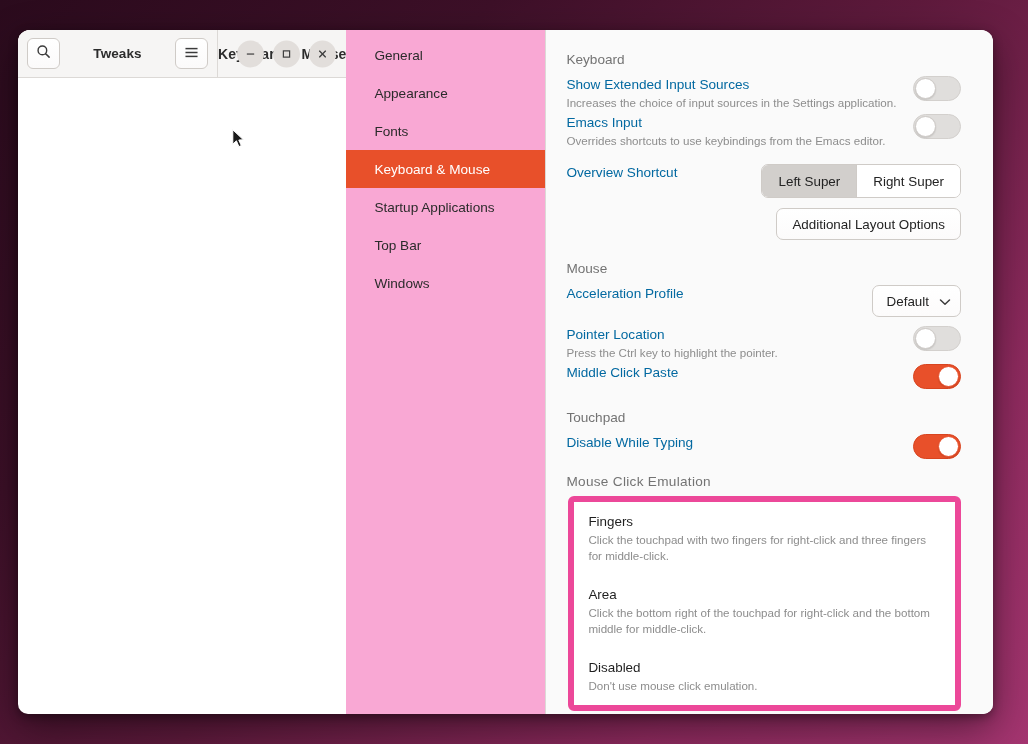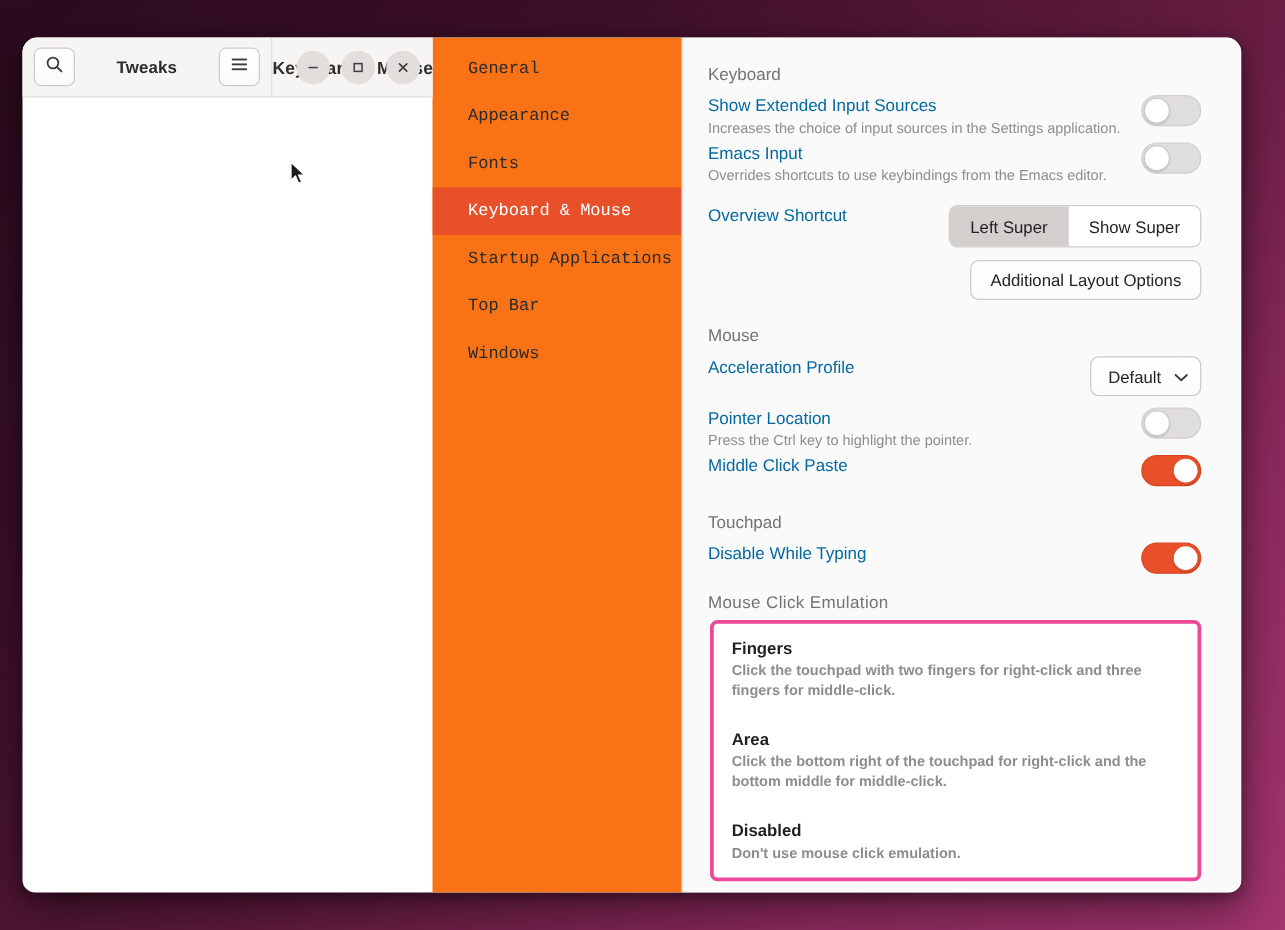--- a/index.html
+++ b/index.html
@@ -104,25 +104,24 @@
     cursor: pointer;
   }
 
   
   .body-wrap { flex: 1; display: flex; min-height: 0; }
 
   
   .sidebar {
     width: 200px;
     min-width: 200px;
-    background: #f97316;
+    background: #f9a8d4;
     border-right: 1px solid #dcd9d6;
     padding-top: 6px;
     overflow: hidden;
-    font-family: Liberation Mono, monospace;
   }
   .side-item {
     height: 38px;
     display: flex;
     align-items: center;
     padding: 0 0 0 28px;
     font-size: 13.6px;
     color: #2b2b2b;
     cursor: pointer;
     white-space: nowrap;
@@ -259,26 +258,25 @@
     border-radius: 7px;
     background: linear-gradient(#ffffff, #fcfbfb);
     font-size: 13.4px;
     color: #232323;
     cursor: pointer;
   }
 
   
   .list-card {
     background: #ffffff;
-    border: 3px solid #ec4899;
+    border: 6px solid #ec4899;
     border-radius: 6px;
     margin-top: 3px;
     margin-left: 2px;
     overflow: hidden;
-    font-weight: bold;
   }
   .list-row {
     padding: 10px 14px 11px 14px;
     cursor: pointer;
   }
   .lr-title {
     font-size: 13.4px;
     color: #1f1f1f;
     line-height: 19px;
   }
@@ -409,21 +407,21 @@
 
       <div class="sec-gap-sm"></div>
 
       <div class="row">
         <div class="row-text">
           <div class="row-title">Overview Shortcut</div>
         </div>
         <div class="row-ctl">
           <div class="segmented">
             <div class="seg active">Left Super</div>
-            <div class="seg">Show Super</div>
+            <div class="seg">Right Super</div>
           </div>
         </div>
       </div>
 
       <div style="height:7px"></div>
 
       <div class="row">
         <div class="row-text"></div>
         <div class="row-ctl">
           <div class="plain-btn">Additional Layout Options</div>

